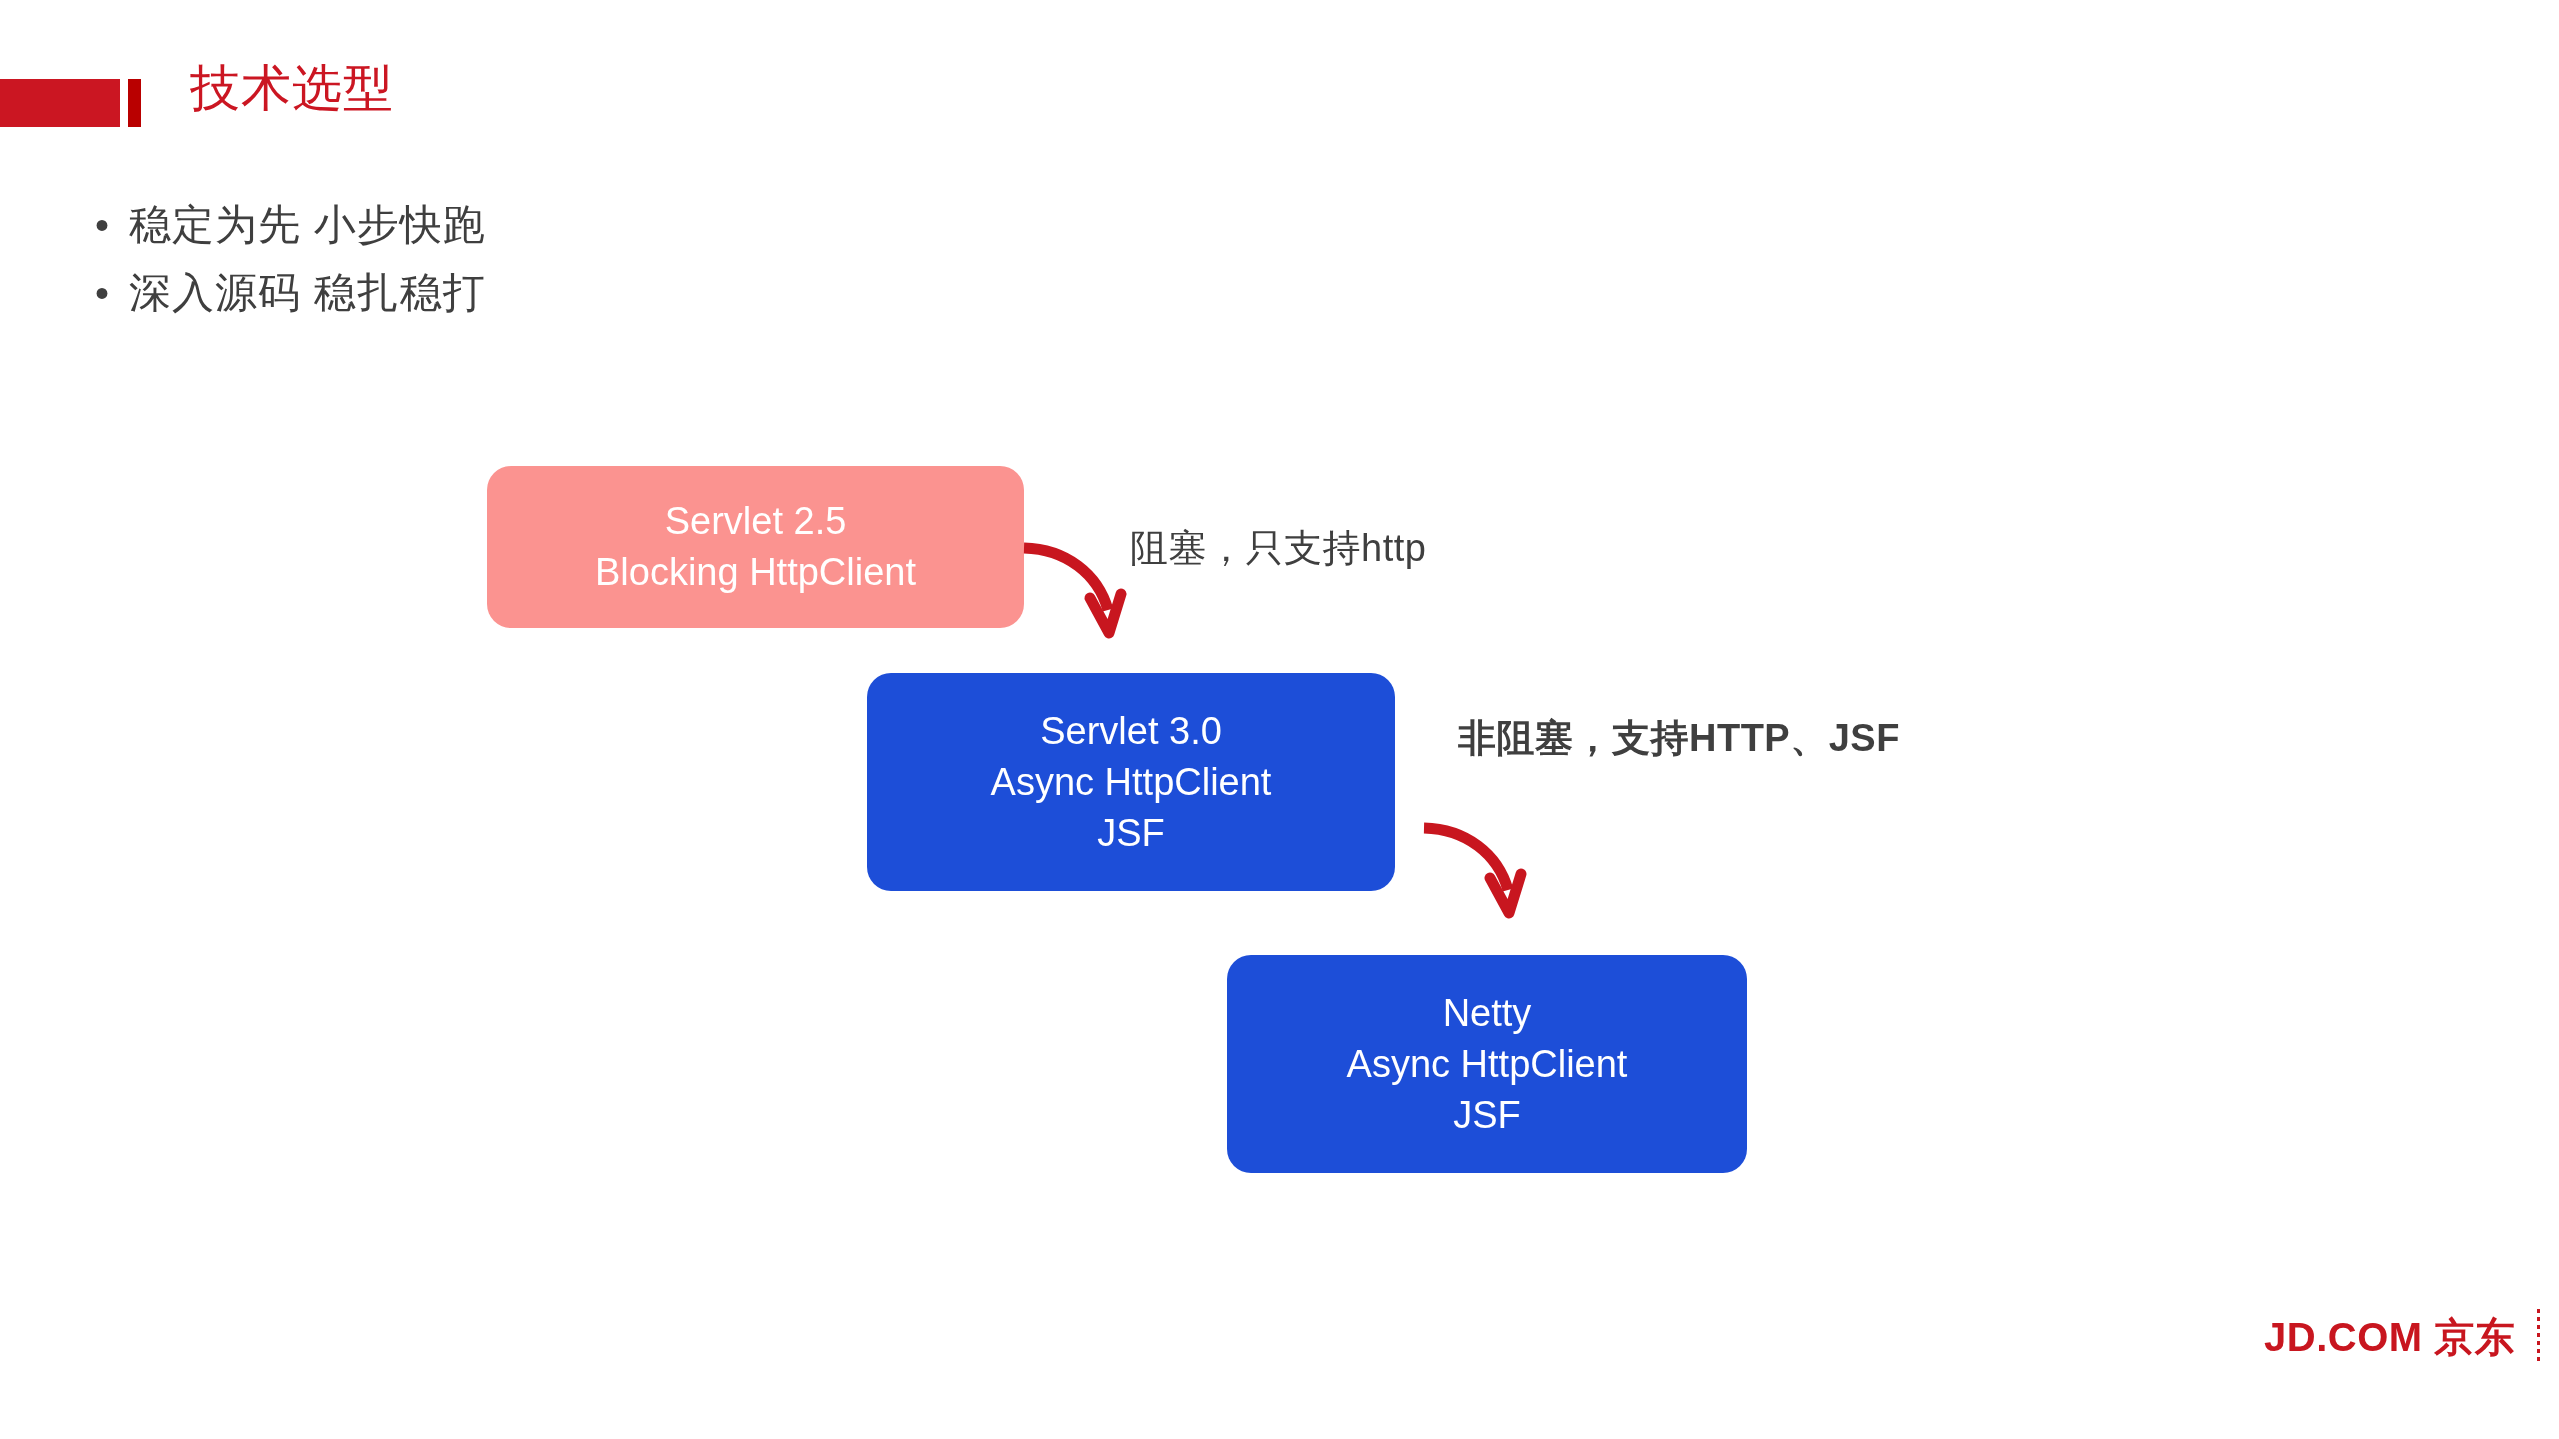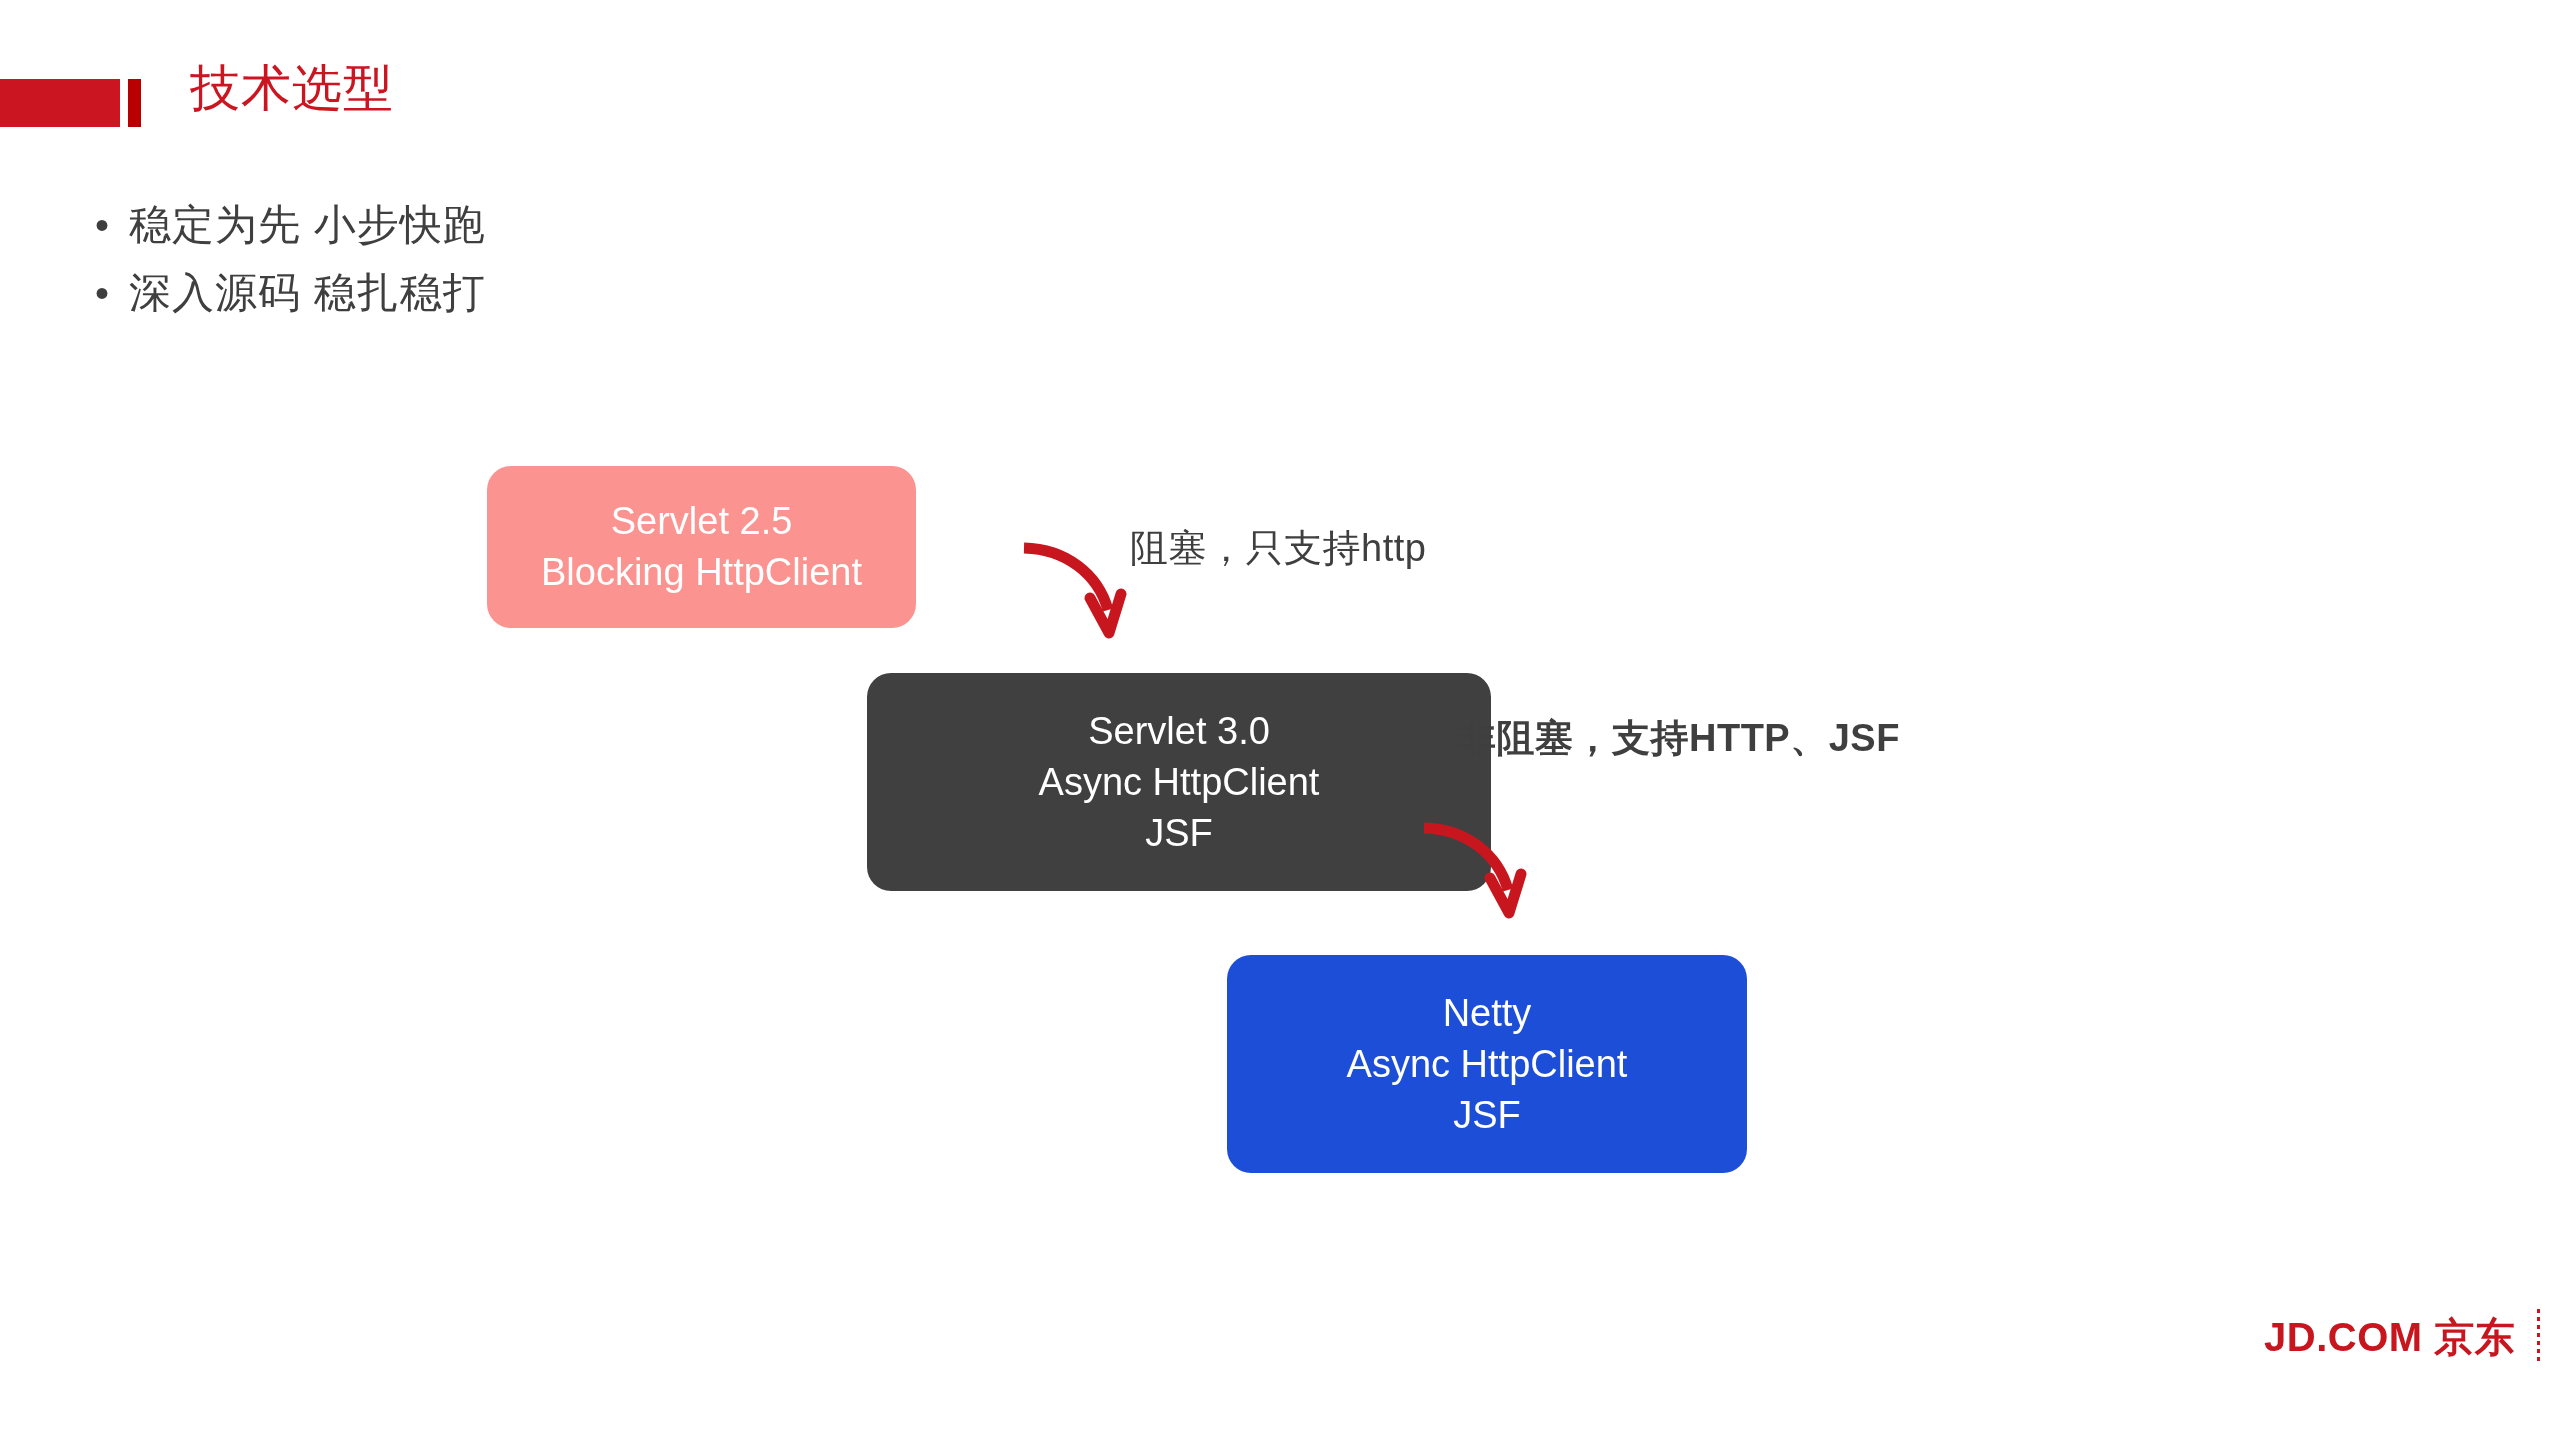--- a/index.html
+++ b/index.html
@@ -93,30 +93,30 @@
   .flow-line {
     font-size: 38px;
     line-height: 51px;
     white-space: nowrap;
     font-weight: 400;
   }
 
   #flow-box-1 {
     left: 487px;
     top: 466px;
-    width: 429px;
+    width: 537px;
     height: 162px;
     background: #FB9390;
   }
   #flow-box-2 {
     left: 867px;
     top: 673px;
-    width: 624px;
+    width: 528px;
     height: 218px;
-    background: #404040;
+    background: #1d4ed8;
   }
   #flow-box-3 {
     left: 1227px;
     top: 955px;
     width: 520px;
     height: 218px;
     background: #1d4ed8;
   }
 
   

